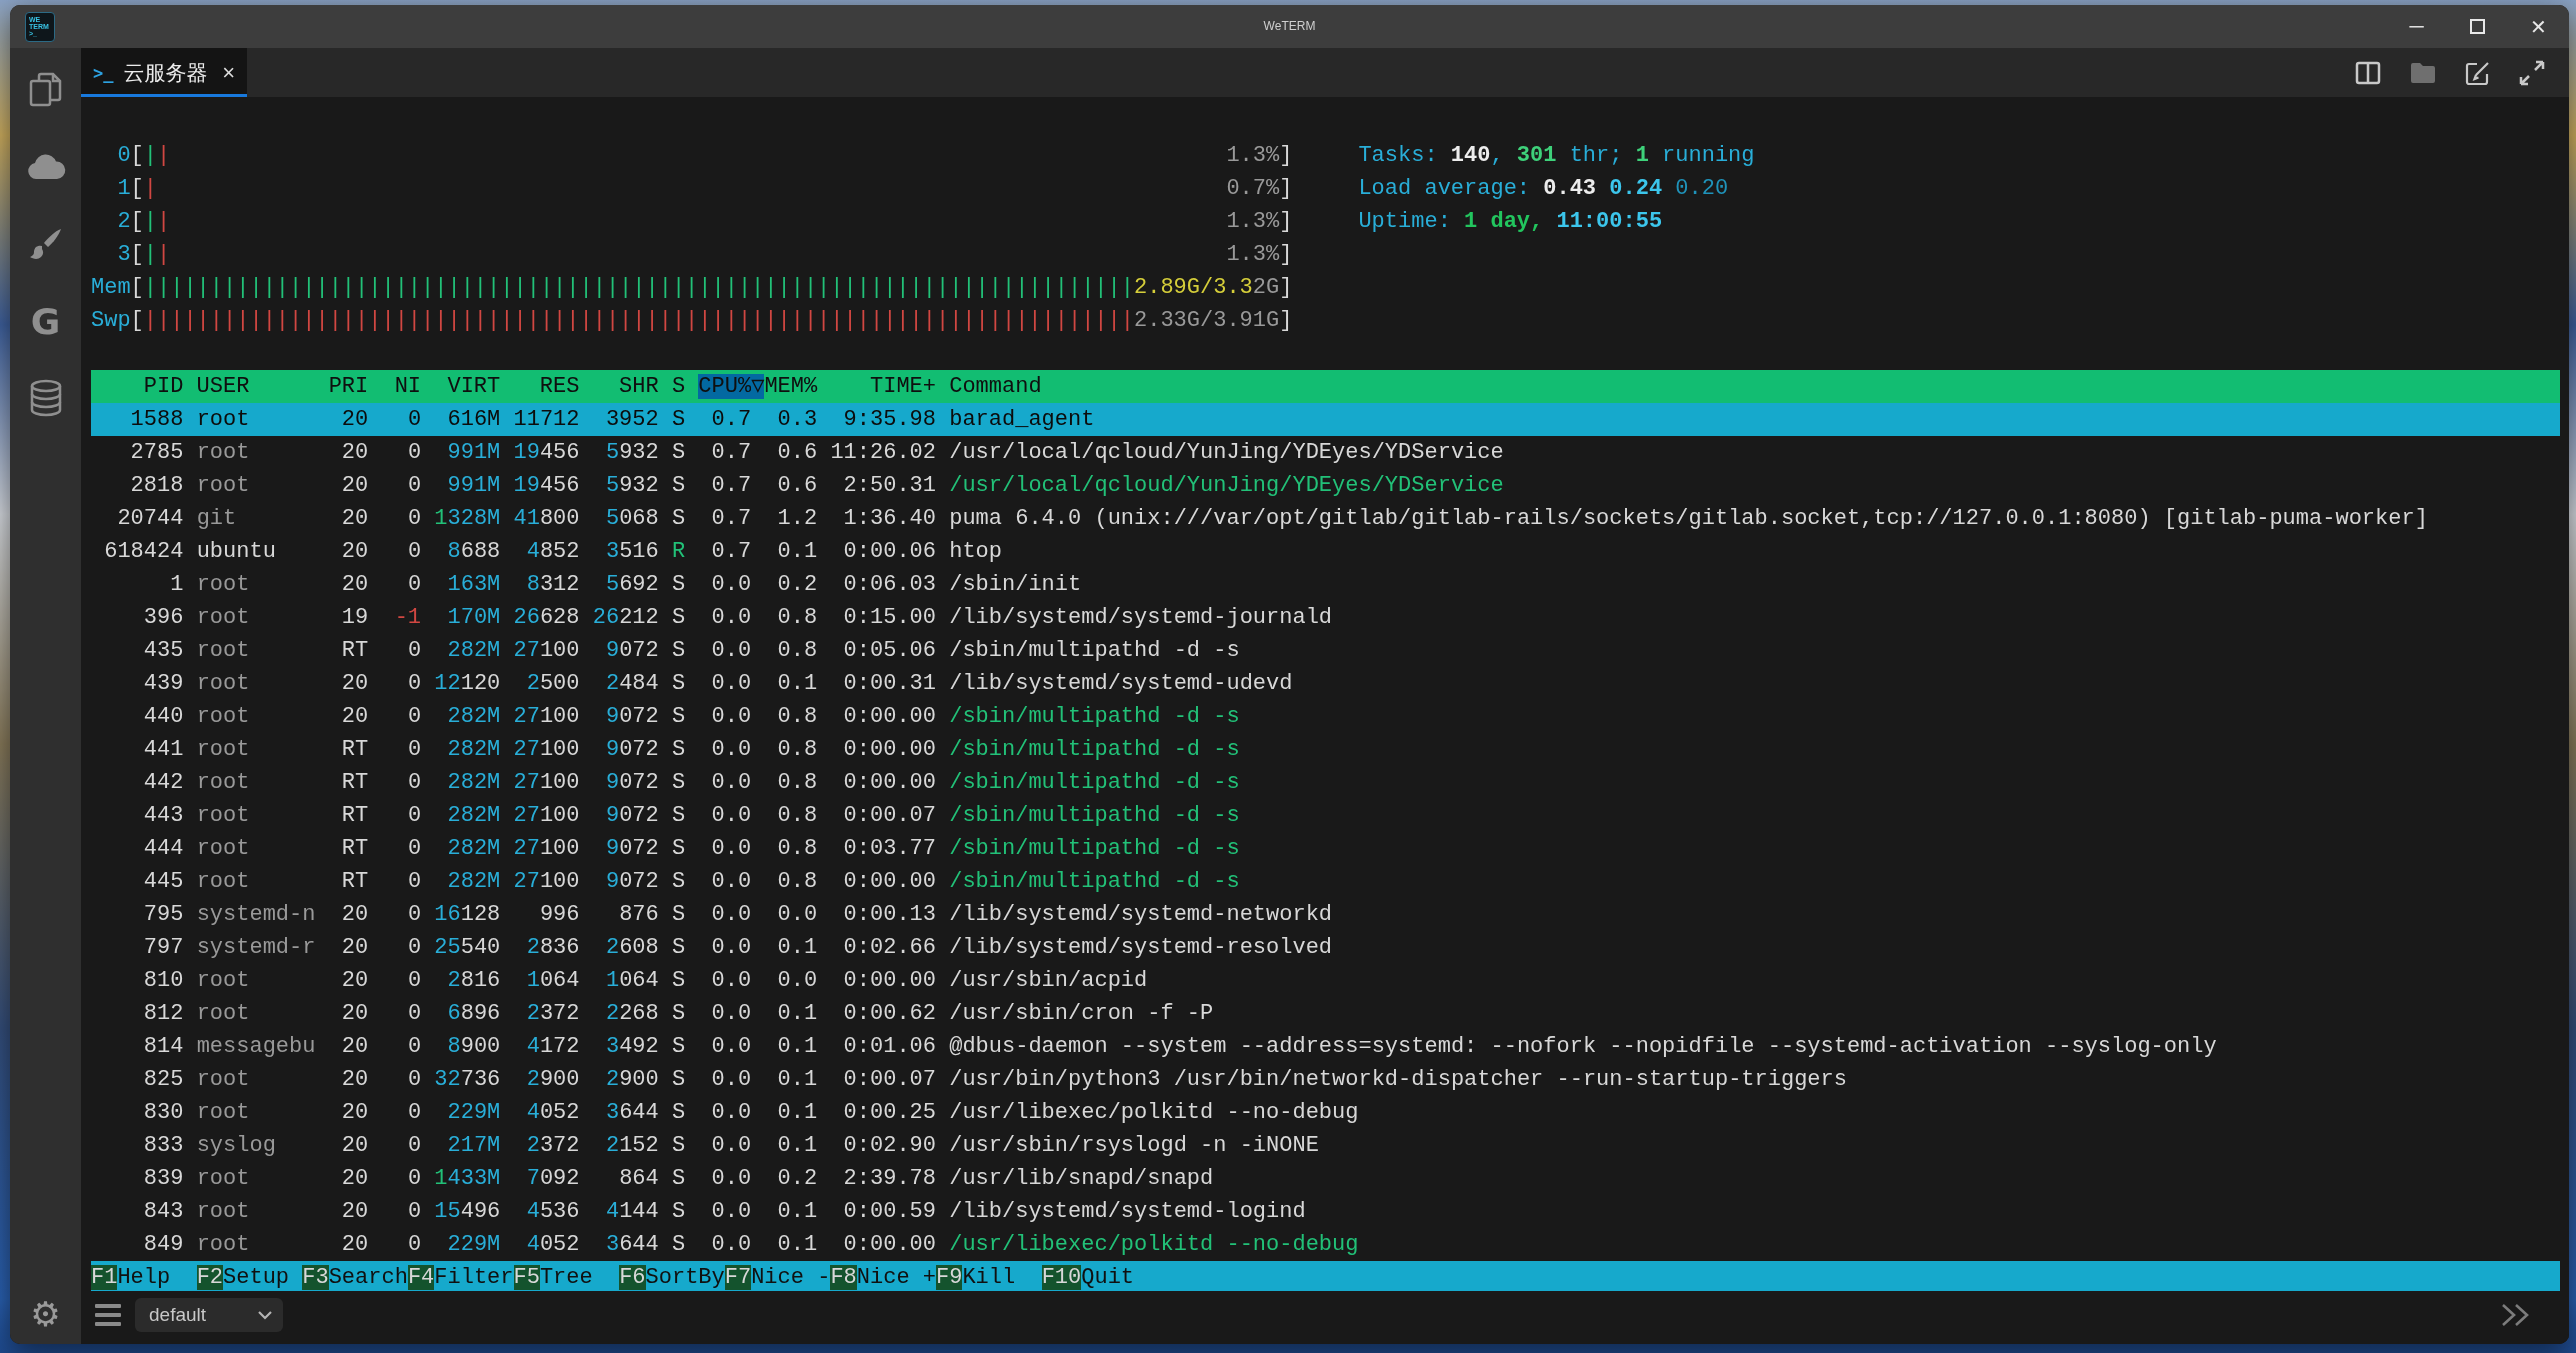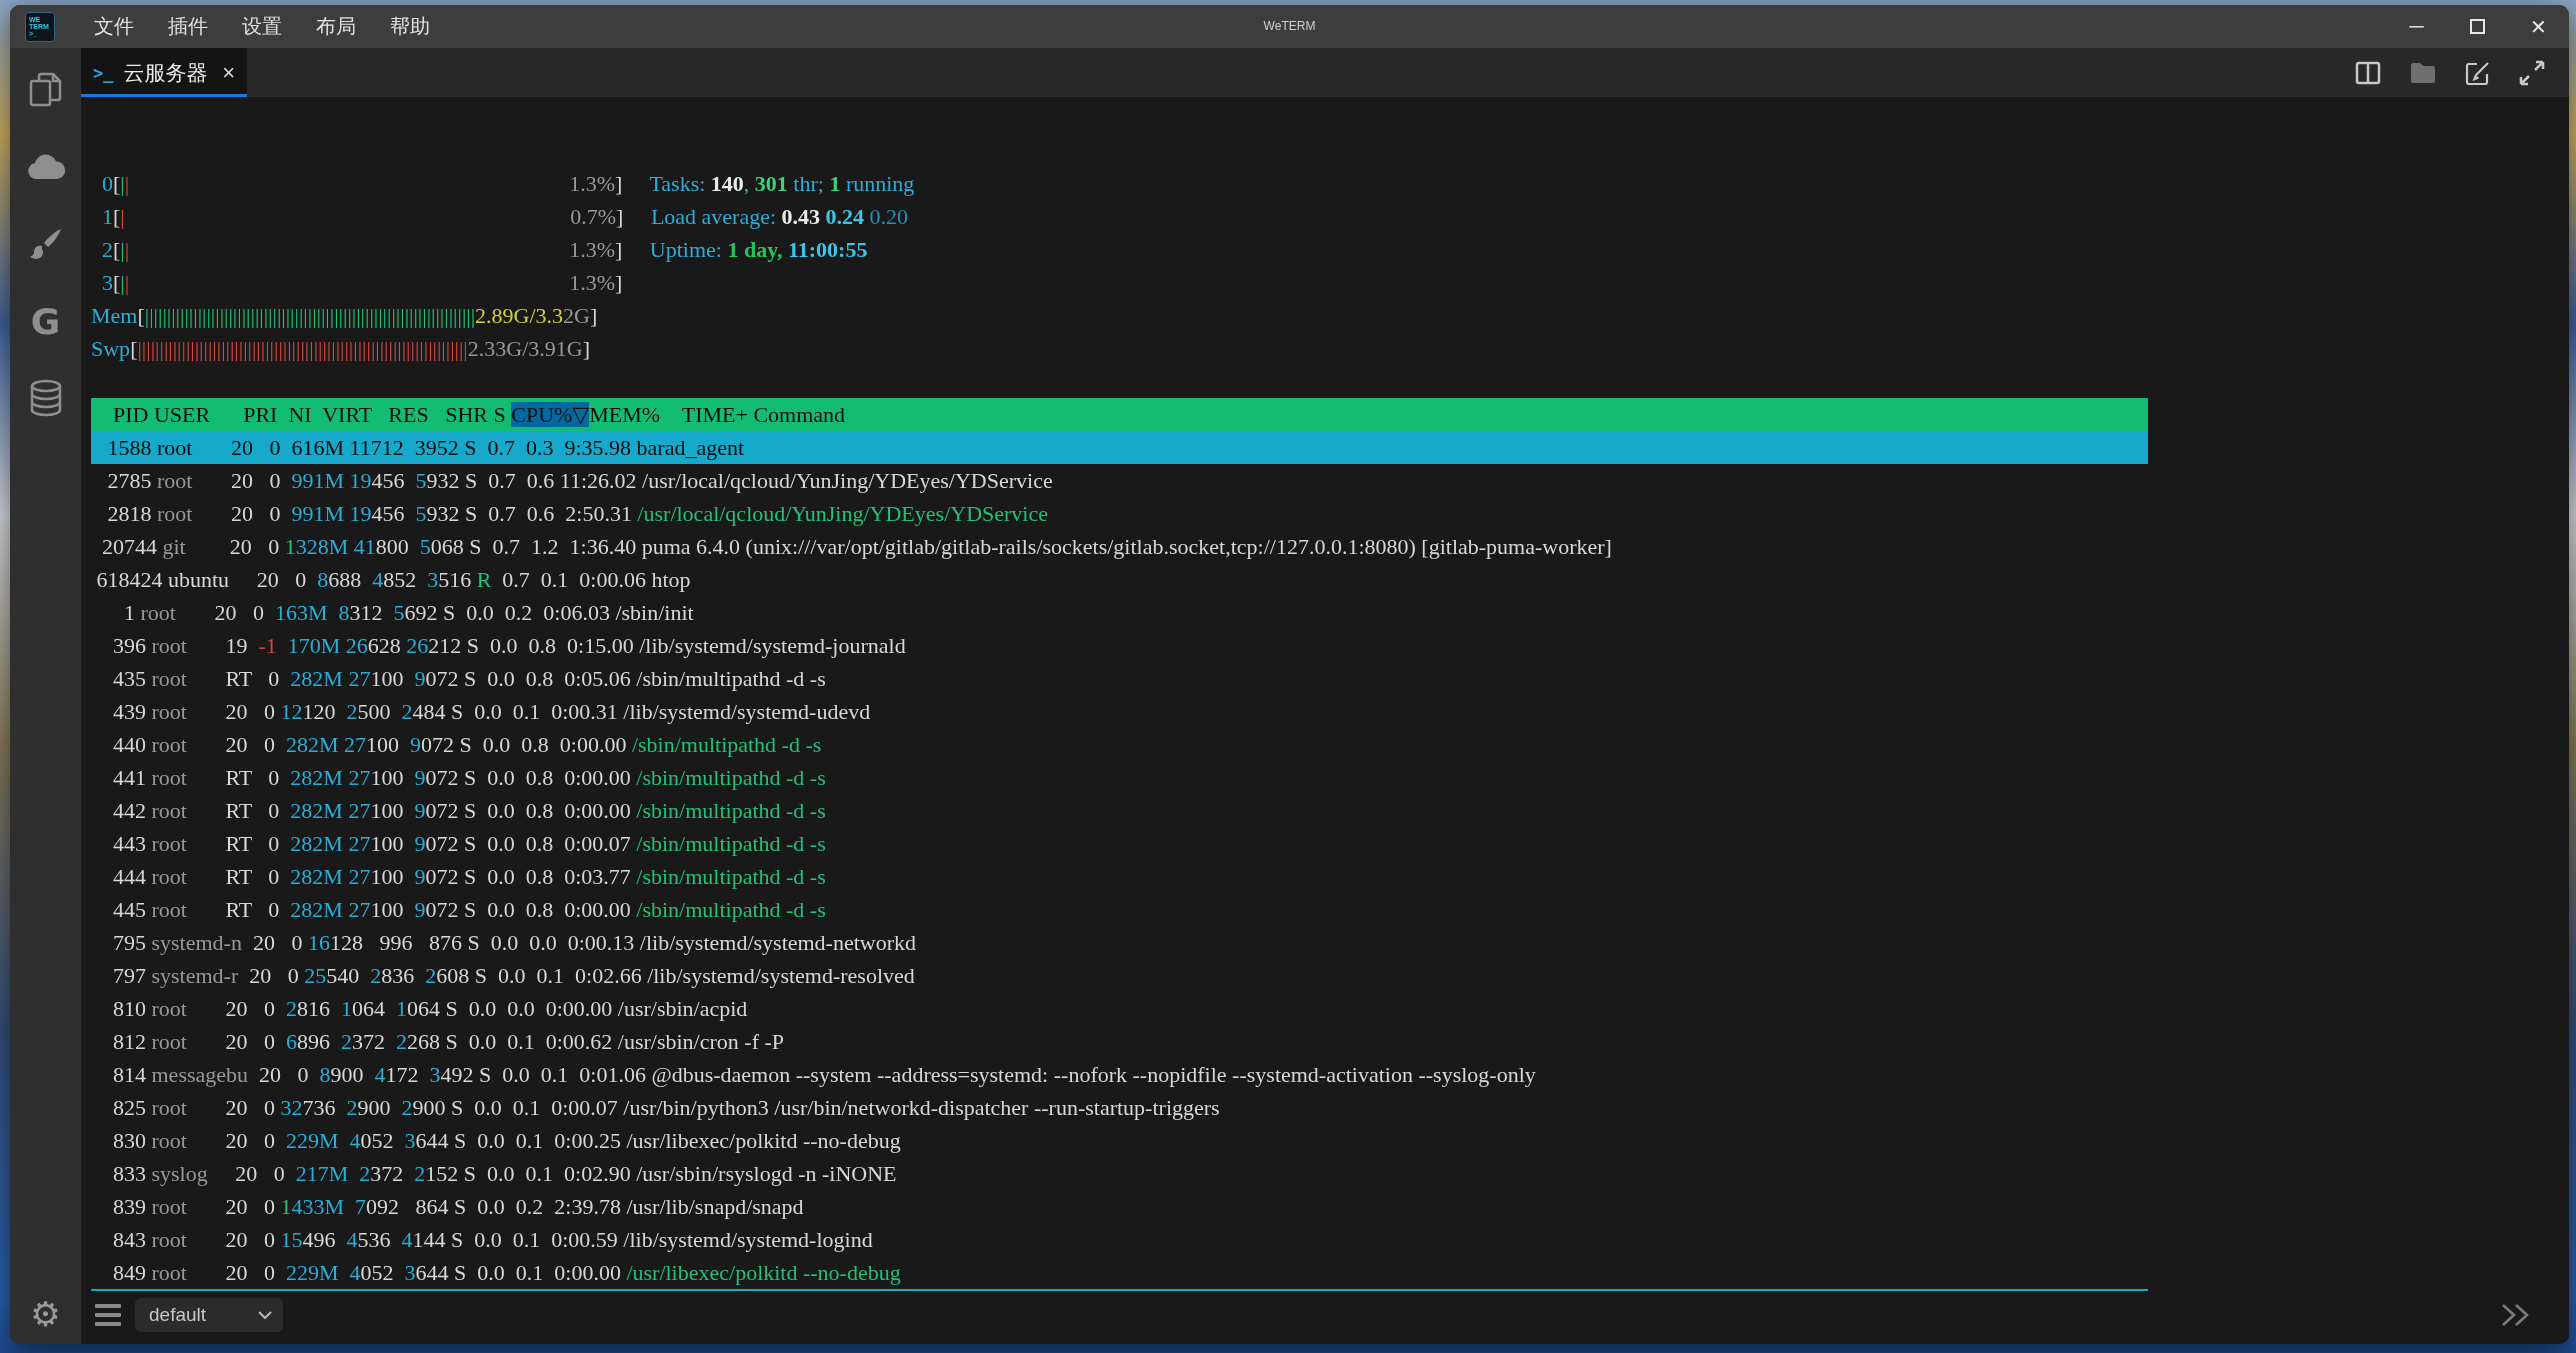--- a/index.html
+++ b/index.html
@@ -39,21 +39,21 @@
   .tabstrip { height:49px; background:#282828; display:flex; align-items:stretch; flex:0 0 auto; }
   .tab { width:166px; background:#141414; display:flex; align-items:center; padding:0 12px; position:relative; }
   .tab::after { content:""; position:absolute; left:0; right:0; bottom:0; height:3px; background:#1879dd; }
   .tab-prompt { color:#2da2e2; font-family:"DejaVu Sans Mono", monospace; font-size:17px; font-weight:bold; margin-right:10px; }
   .tab-label { color:#ececec; font-size:21px; margin-right:0; white-space:nowrap; }
   .tab-close { color:#dcdcdc; font-size:22px; margin-left:auto; }
   .tab-actions { margin-left:auto; display:flex; align-items:center; gap:28px; padding-right:24px; }
   .tab-actions svg { display:block; }
   
   .terminal { flex:1; background:#191919; padding:42px 0 0 10px; overflow:hidden; }
-  #htop { font-family:Liberation Serif, serif; font-size:22px; line-height:33px; white-space:pre; width:187ch; color:#d8d8d8;margin-top:28px; }
+  #htop { font-family:Liberation Mono, monospace; font-size:22px; line-height:33px; white-space:pre; width:187ch; color:#d8d8d8; }
   #htop .line { min-height:33px; }
   .w{color:#d8d8d8}.gy{color:#999999}.cy{color:#29aed8}.cyd{color:#1f93ba}
   .gn{color:#22c178}.rd{color:#d14742}.yl{color:#d5ce3a}
   .bw{color:#ececec;font-weight:bold}.bgn{color:#3ed17a;font-weight:bold}
   .bcy{color:#3cc6ec;font-weight:bold}.bbl{color:#22c55e;font-weight:bold}
   .hdr{background:#12bd72;color:#0f0f0f}
   .hdr .hdrblue{background:#0369a1;color:#0f0f0f}
   .selected{background:#16a9cc;color:#0c0c0c}
   .fbar{background:#16a9cc;color:#101010}
   .fbar .fkey{background:#14532d;color:#d8d8d8}
@@ -68,27 +68,20 @@
 </head>
 <body>
 
 <div class="window">
 
   <div class="titlebar">
     <div class="app-icon">
       <span>WE</span>
       <span>TERM</span>
       <span>&gt;_</span>
-    </div>
-    <div class="menus">
-      <span class="menu-item">文件</span>
-      <span class="menu-item">插件</span>
-      <span class="menu-item">设置</span>
-      <span class="menu-item">布局</span>
-      <span class="menu-item">帮助</span>
     </div>
     <div class="win-title">WeTERM</div>
     <div class="win-controls">
       <div class="win-btn">─</div>
       <div class="win-btn">
           <span class="maxbox"></span>
         </div>
       <div class="win-btn">✕</div>
     </div>
   </div>

